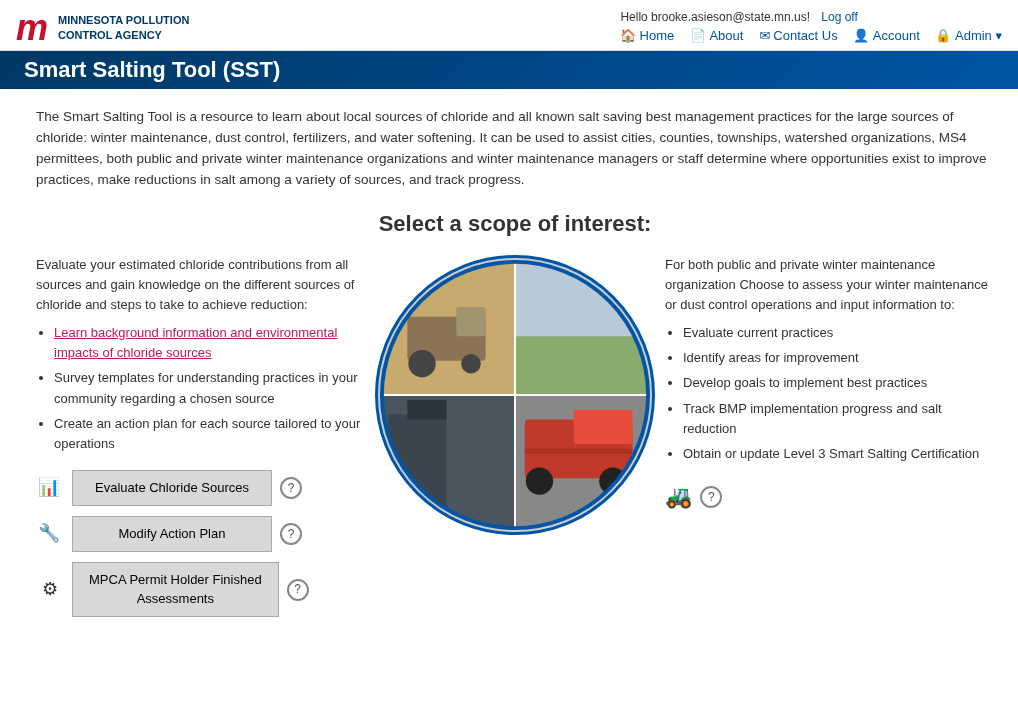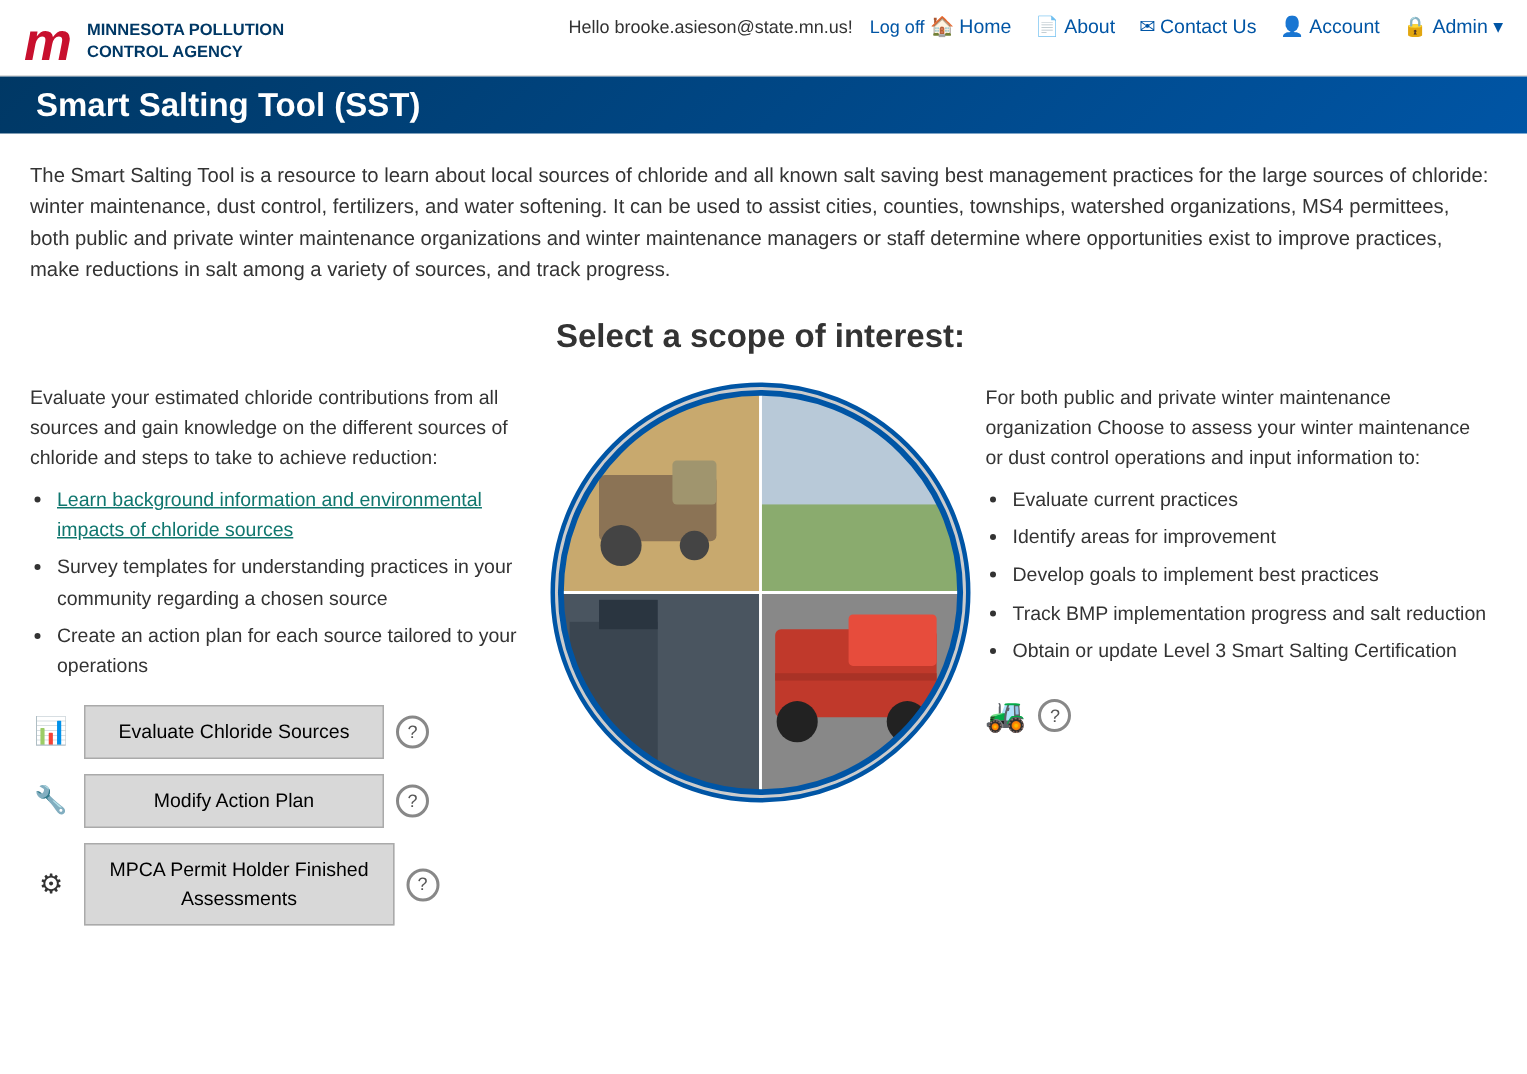--- a/index.html
+++ b/index.html
@@ -27,21 +27,22 @@
     }
     .logo-text {
       font-size: 11px;
       font-weight: bold;
       color: #003865;
       line-height: 1.4;
       text-transform: uppercase;
     }
     .top-right {
       display: flex;
-      align-items: center;
+      flex-direction: column;
+      align-items: flex-start;
       gap: 4px;
     }
     .user-line {
       font-size: 12px;
       color: #333;
     }
     .user-line a {
       color: #0055a5;
       text-decoration: none;
       margin-left: 8px;
@@ -63,21 +64,21 @@
     .hero {
       background: linear-gradient(135deg, #003865 0%, #0055a5 100%);
       color: #fff;
       padding: 6px 24px;
       font-size: 22px;
       font-weight: bold;
     }
 
     
     .main-content {
-      padding: 18px 24px 24px 20px;
+      padding: 18px 24px 24px 36px;
     }
     .intro-text {
       font-size: 13.5px;
       line-height: 1.55;
       color: #333;
       margin-bottom: 20px;
     }
 
     
     .scope-heading {
@@ -102,21 +103,21 @@
 
     .left-col ul, .right-col ul {
       margin-left: 18px;
       margin-top: 8px;
       margin-bottom: 10px;
     }
     .left-col ul li, .right-col ul li {
       margin-bottom: 5px;
     }
     .left-col ul li a, .right-col ul li a {
-      color: #0f766e;
+      color: #be185d;
     }
 
     
     .circle-image {
       width: 280px;
       height: 280px;
       border-radius: 50%;
       border: 3px solid #0055a5;
       overflow: hidden;
       position: relative;

